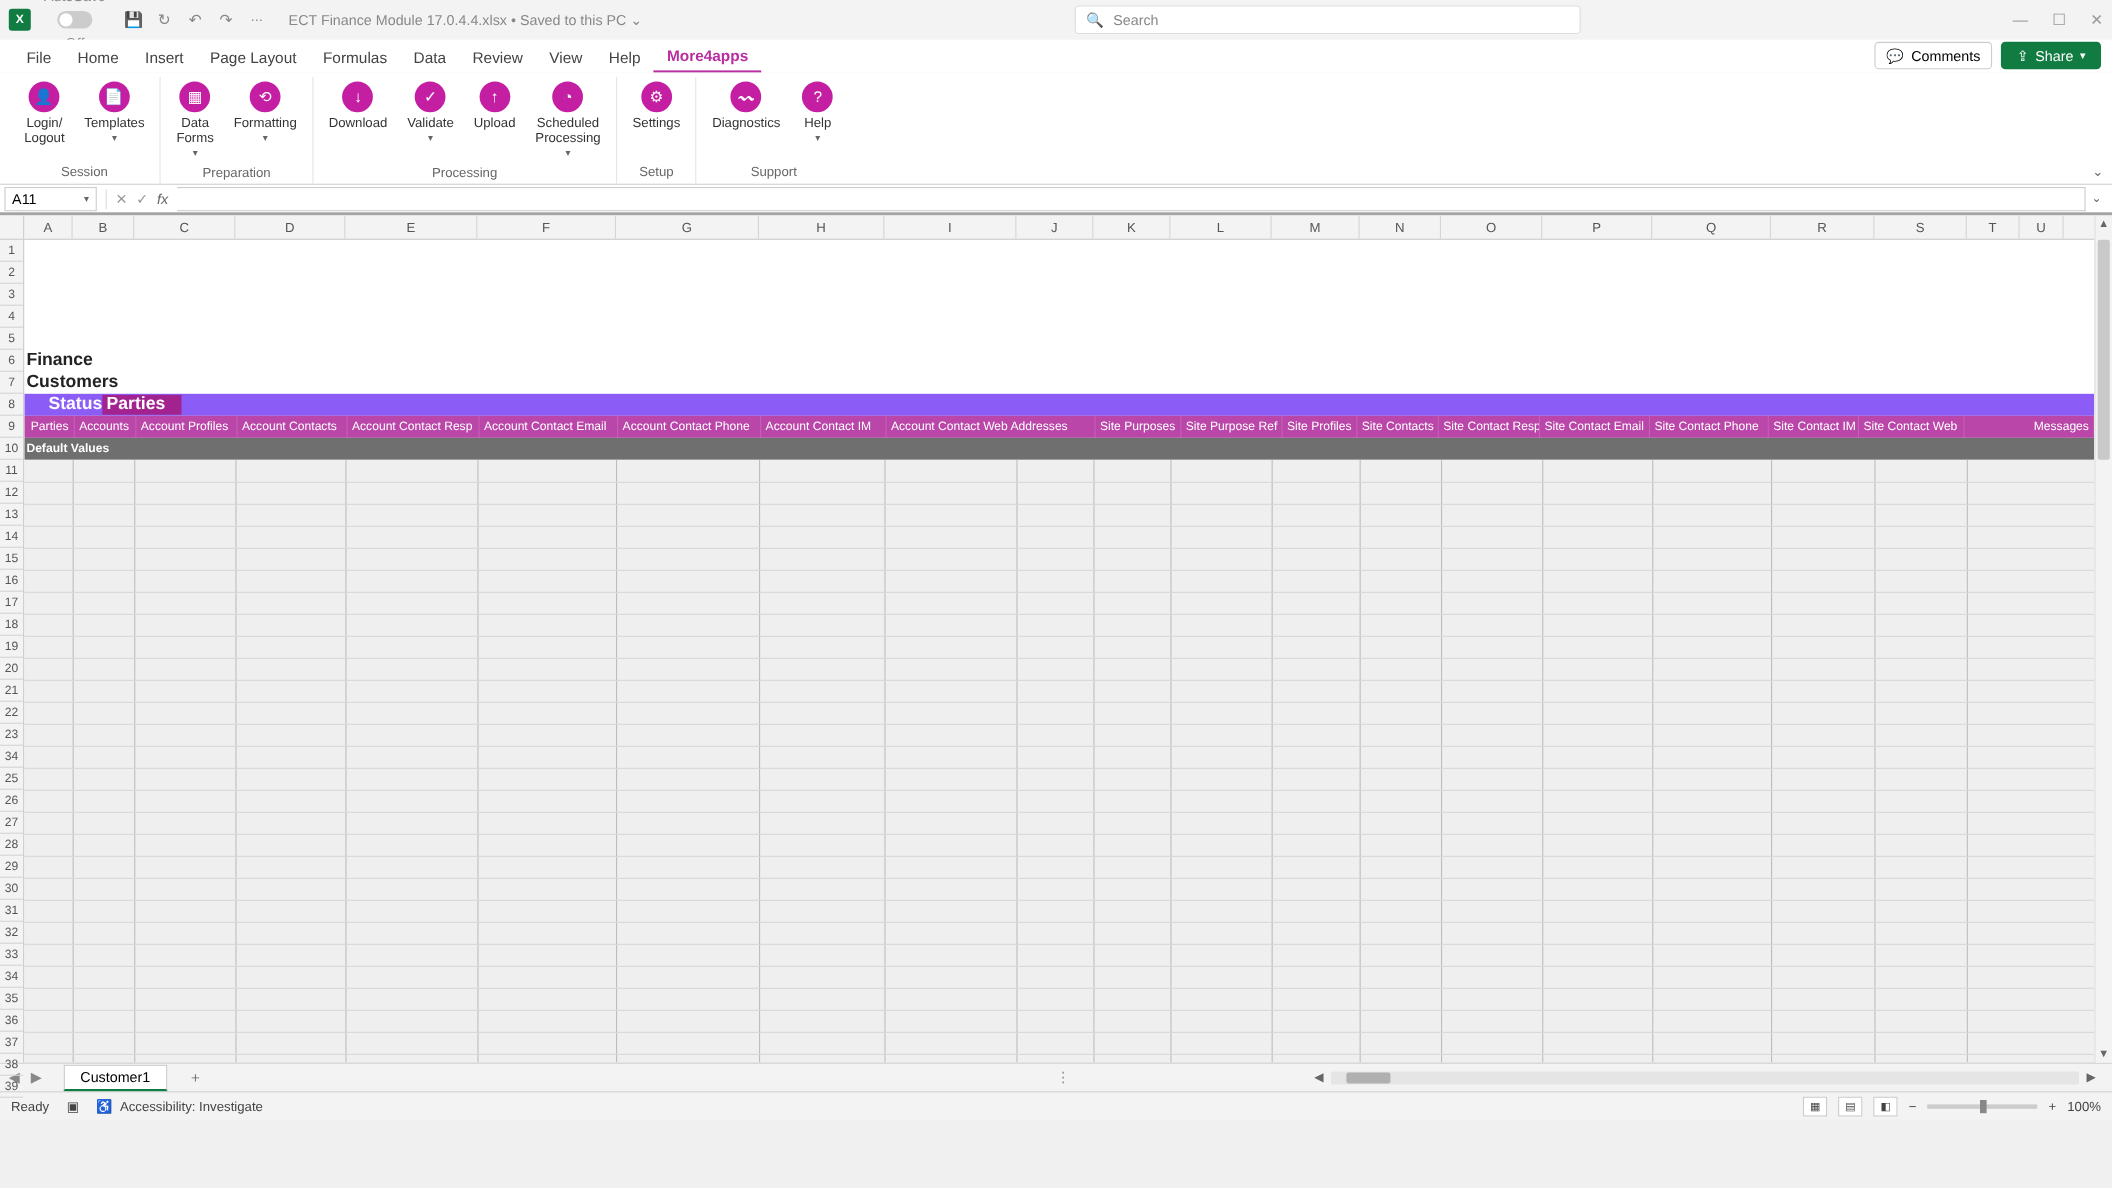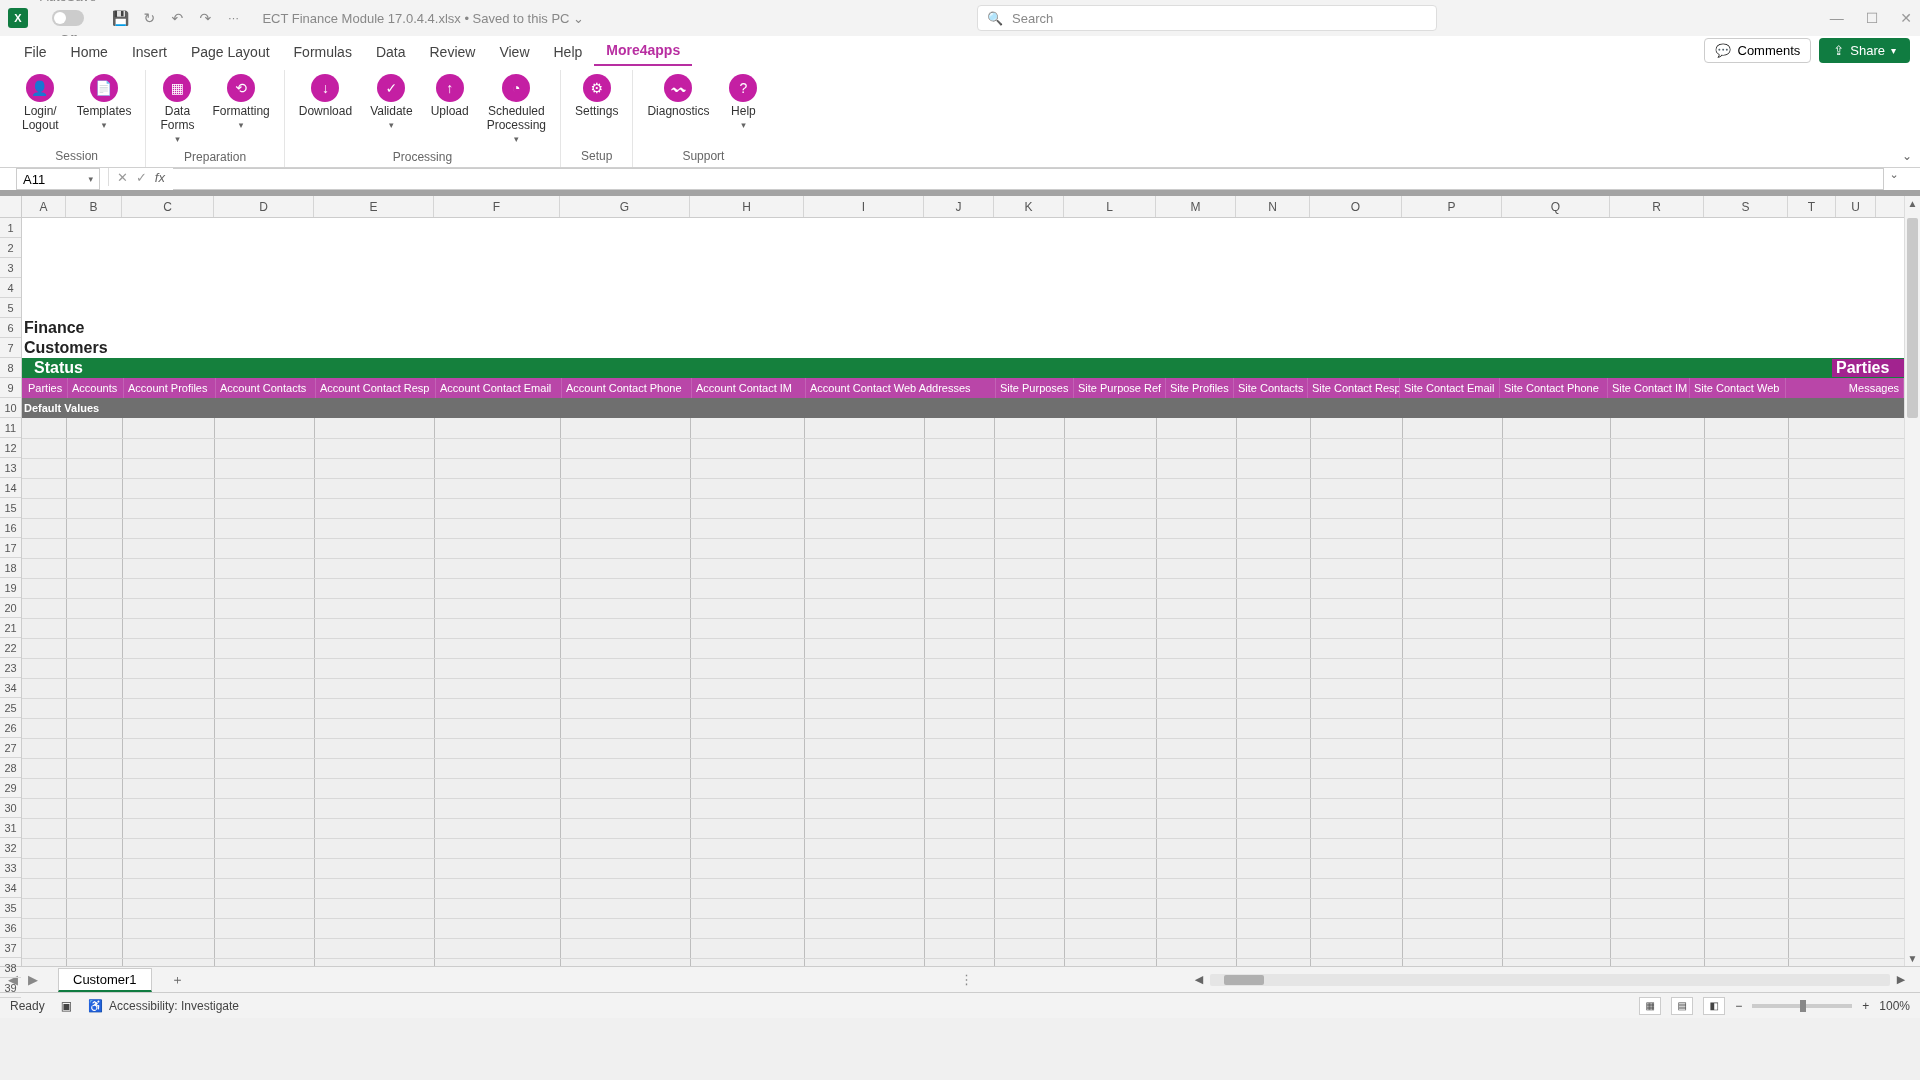--- a/index.html
+++ b/index.html
@@ -32,21 +32,21 @@
 .ribbon-group.noborder { border-right: none; }
 .ribbon-items { display: flex; gap: 2px; flex: 1; }
 .ribbon-item { display: flex; flex-direction: column; align-items: center; justify-content: flex-start; padding: 4px 8px; font-size: 12px; color: #333; cursor: pointer; border-radius: 3px; min-width: 48px; }
 .ribbon-icon { width: 28px; height: 28px; border-radius: 50%; background: #c41fa3; display: flex; align-items: center; justify-content: center; color: #fff; font-size: 14px; margin-bottom: 3px; }
 .ribbon-item .lbl { text-align: center; line-height: 1.15; white-space: pre-line; }
 .ribbon-item .caret { font-size: 9px; color: #666; margin-top: 1px; }
 .ribbon-group-label { font-size: 12px; color: #666; padding: 2px 0 4px 0; text-align: center; }
 .ribbon-collapse { position: absolute; right: 8px; bottom: 4px; color: #666; font-size: 12px; }
 
 
-.formularow { height: 28px; background: #fff; border-bottom: 6px solid #a3a3a3; display: flex; align-items: flex-start; padding: 0 16px; font-size: 13px; }
+.formularow { height: 28px; background: #fff; border-bottom: 3px solid #a3a3a3; display: flex; align-items: center; padding: 0 4px; font-size: 13px; }
 .namebox { width: 84px; height: 22px; border: 1px solid #ccc; background: #fff; display: flex; align-items: center; padding: 0 6px; justify-content: space-between; }
 .namebox .dd { font-size: 9px; color: #666; }
 .fx-controls { display: flex; align-items: center; gap: 8px; padding: 0 8px; color: #999; }
 .fx-controls .sep { width: 1px; height: 18px; background: #ddd; }
 .fx { font-style: italic; color: #666; font-size: 13px; }
 .formulabar-input { flex: 1; height: 22px; border: 1px solid #ccc; border-left: none; background: #fff; }
 .formula-expand { width: 20px; text-align: center; color: #666; font-size: 11px; }
 
 
 .grid-area { position: relative; height: 770px; background: #fff; display: flex; }
@@ -58,21 +58,21 @@
 .cells { position: absolute; top: 22px; left: 22px; right: 16px; bottom: 0; overflow: hidden; }
 
 .module-logo { position: absolute; top: 5px; left: 10px; display: flex; align-items: center; gap: 14px; z-index: 6; }
 .module-logo .sq { width: 54px; height: 54px; background: linear-gradient(135deg, #b82ea1, #e04aa6); position: relative; }
 .module-logo .sq::after { content: ""; position: absolute; bottom: 4px; left: 4px; width: 14px; height: 14px; background: #1e50d8; }
 .module-logo .title { font-size: 30px; font-weight: 700; color: #b82ea1; }
 
 .row-content { position: absolute; left: 0; right: 0; height: 20px; display: flex; align-items: center; font-size: 16px; padding-left: 2px; }
 .row6 { top: 100px; font-weight: 700; color: #222; }
 .row7 { top: 120px; font-weight: 700; color: #222; }
-.row8 { top: 140px; background: #15803d; color: #fff; font-weight: 700; padding-left: 10px; justify-content: space-between; }
+.row8 { top: 140px; background: #8b5cf6; color: #fff; font-weight: 700; padding-left: 20px; }
 .row8 .status-left { padding-left: 2px; }
 .row8 .parties-right { background: #a2238f; padding: 0 4px; width: 72px; text-align: left; }
 .row9 { top: 160px; background: #b946a8; color: #fff; display: flex; font-size: 11px; }
 .row9 .hdr { padding: 0 4px; white-space: nowrap; overflow: hidden; border-right: 1px solid rgba(255,255,255,0.15); line-height: 20px; }
 .row10 { top: 180px; background: #6f6f6f; color: #fff; font-weight: 600; font-size: 11px; padding-left: 2px; }
 
 .data-area { position: absolute; top: 200px; left: 0; right: 0; bottom: 0; background: #efefef; }
 .data-area .dvline { position: absolute; top: 0; bottom: 0; width: 1px; background: #bdbdbd; }
 .data-area .dhline { position: absolute; left: 0; right: 0; height: 1px; background: #d8d8d8; }
 

